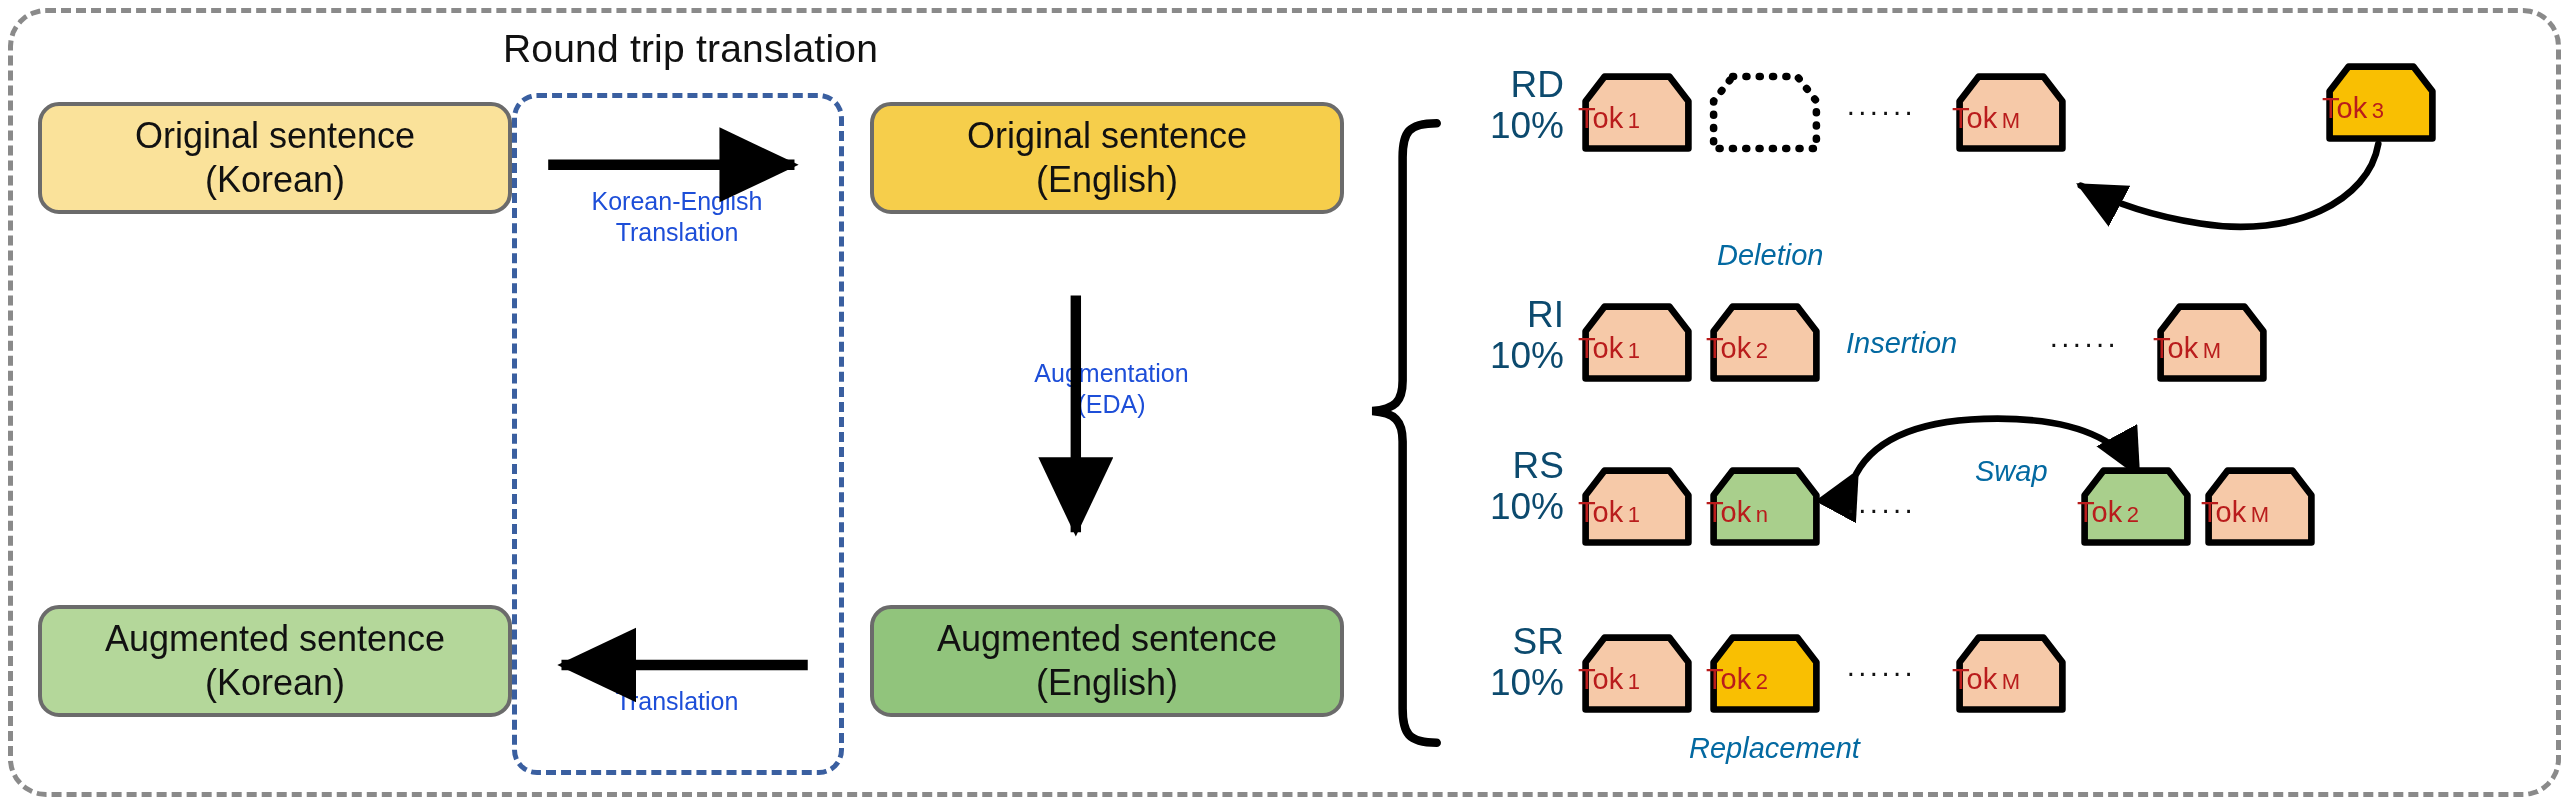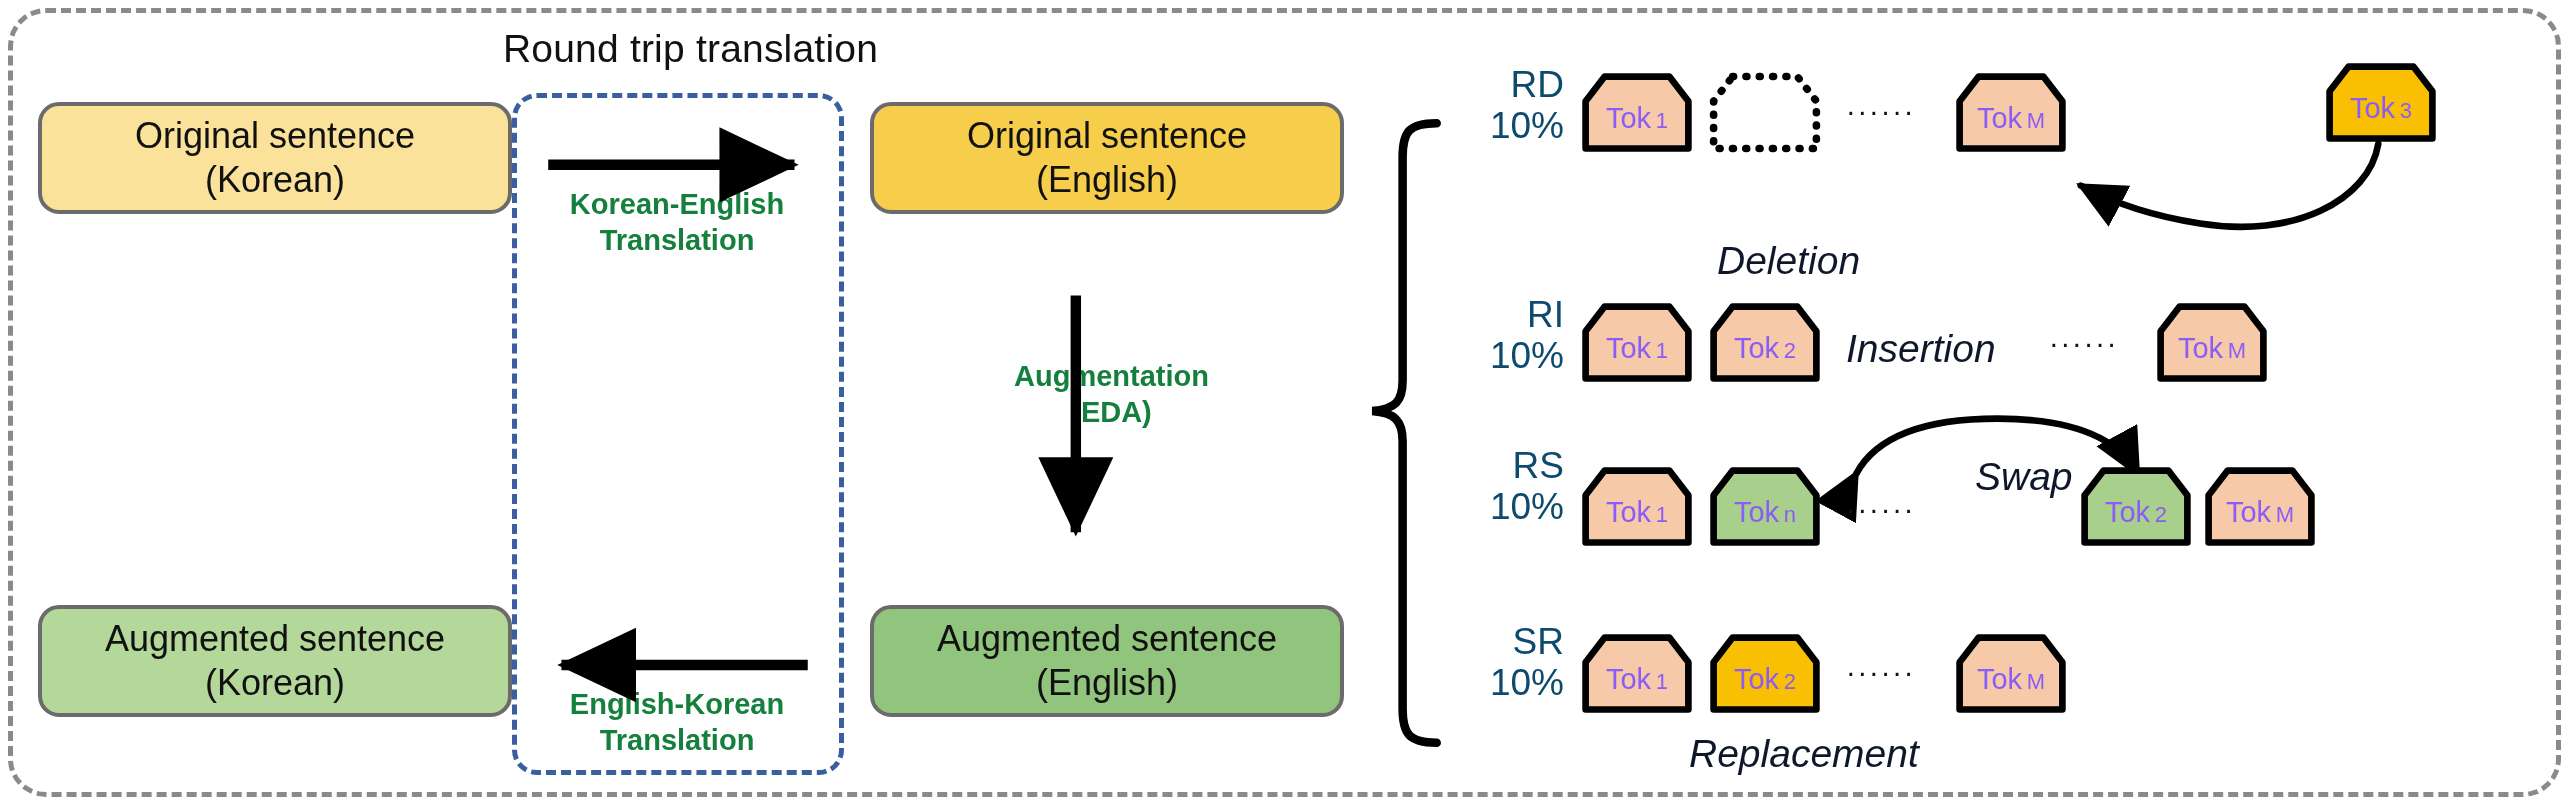--- a/index.html
+++ b/index.html
@@ -32,47 +32,46 @@
   .sbox .l2{display:block;}
   .box-ko-orig{left:38px;  top:102px; width:474px; height:112px; background:#FAE29A;}
   .box-en-orig{left:870px; top:102px; width:474px; height:112px; background:#F6CE4B;}
   .box-ko-aug { left:38px;  top:605px; width:474px; height:112px; background:#B4D79A;}
   .box-en-aug { left:870px; top:605px; width:474px; height:112px; background:#91C47C;}
 
   
   .svg-layer{position:absolute;left:0;top:0;width:2576px;height:808px;pointer-events:none;}
 
   .arrow-label{
-    position:absolute;text-align:center;font-size:29px;color:#15803d;line-height:1.25;
+    position:absolute;text-align:center;font-size:25px;color:#1d4ed8;line-height:1.25;
     white-space:nowrap;
-    font-weight:bold;
   }
   .lbl-ke{left:535px;top:186px;width:284px;}
   .lbl-ek{left:535px;top:686px;width:284px;}
   .lbl-aug{left:955px;top:358px;width:313px;text-align:center;}
 
   
   .row-tag{
     position:absolute;text-align:right;font-size:37px;color:#0c4a6e;line-height:1.12;
     white-space:nowrap;width:104px;
   }
   .tok{
     position:absolute;width:118px;height:87px;
-    display:flex;align-items:center;justify-content:center;
-    font-size:29px;color:#8b5cf6;box-sizing:border-box;
+    display:flex;align-items:center;
+    font-size:29px;color:#b91c1c;box-sizing:border-box;
   }
   .tok .shape{
     position:absolute;left:0;top:0;width:100%;height:100%;
   }
   .tok .txt{position:relative;z-index:2;display:flex;align-items:baseline;gap:4.7px;
             transform:translateY(5.7px);}
   .tok .txt .sub{font-size:22px;}
 
   .op-label{
-    position:absolute;font-style:italic;font-size:39px;color:#0f172a;white-space:nowrap;
+    position:absolute;font-style:italic;font-size:29px;color:#0369a1;white-space:nowrap;
   }
   .dots{
     position:absolute;font-size:29px;color:#111;letter-spacing:1.9px;white-space:nowrap;
   }
 </style>
 </head>
 <body>
 
 <div id="stage">
 
@@ -96,21 +95,20 @@
   <div class="sbox box-en-aug">
     <span>Augmented sentence</span>
     <span class="l2">(English)</span>
   </div>
 
   <div class="arrow-label lbl-ke">
     <div>Korean-English</div>
     <div>Translation</div>
   </div>
   <div class="arrow-label lbl-ek">
-    <div>English-Korean</div>
     <div>Translation</div>
   </div>
   <div class="arrow-label lbl-aug">
     <div>Augmentation</div>
     <div>(EDA)</div>
   </div>
 
   <svg class="svg-layer" viewBox="0 0 2718 853">
     <defs>
       <marker id="ah" markerWidth="10" markerHeight="10" refX="7.2" refY="3.6" orient="auto" markerUnits="strokeWidth">

